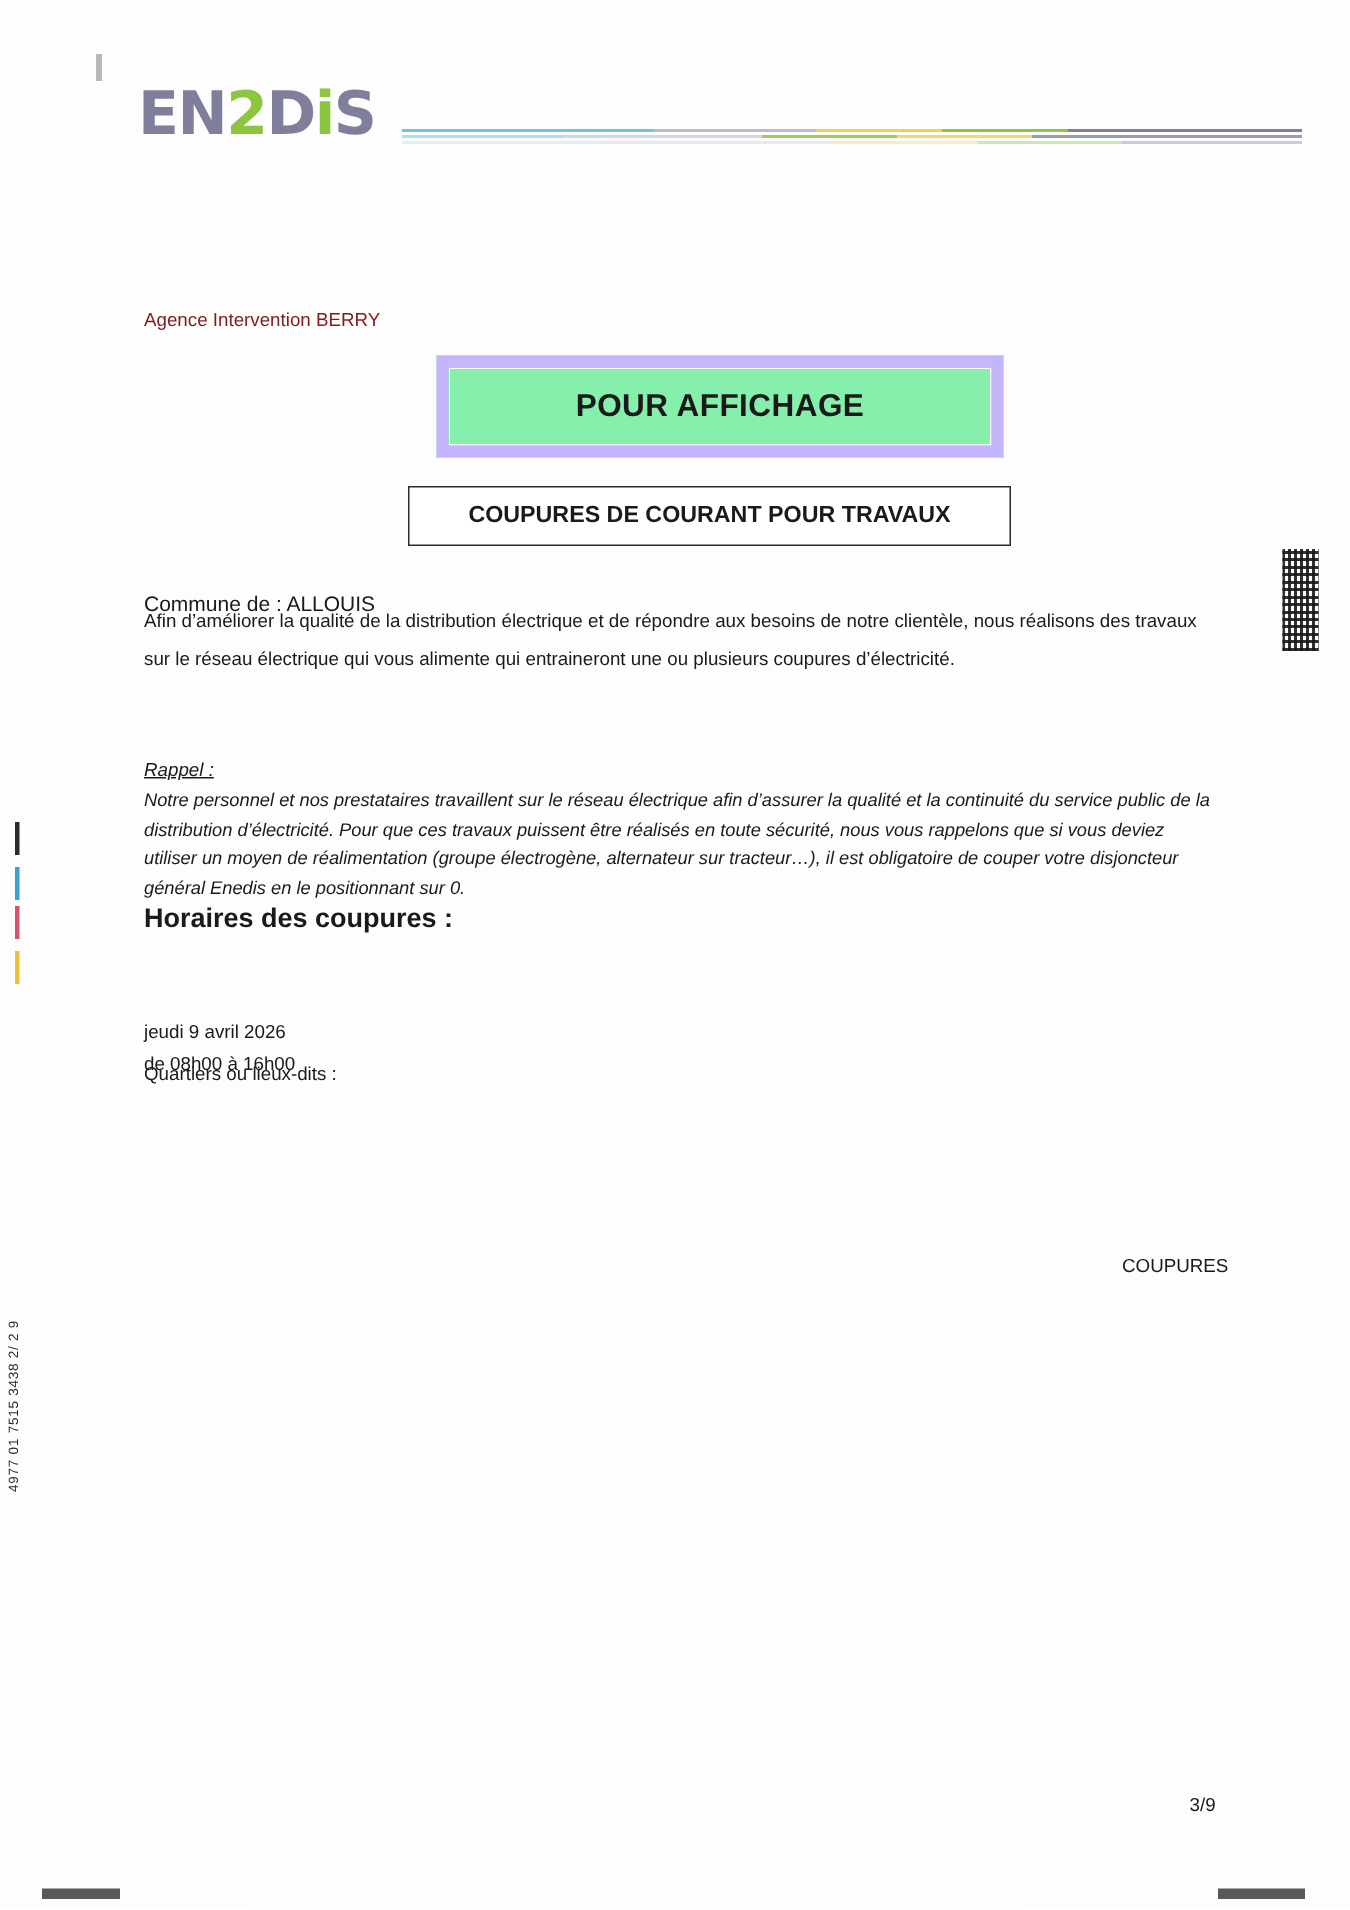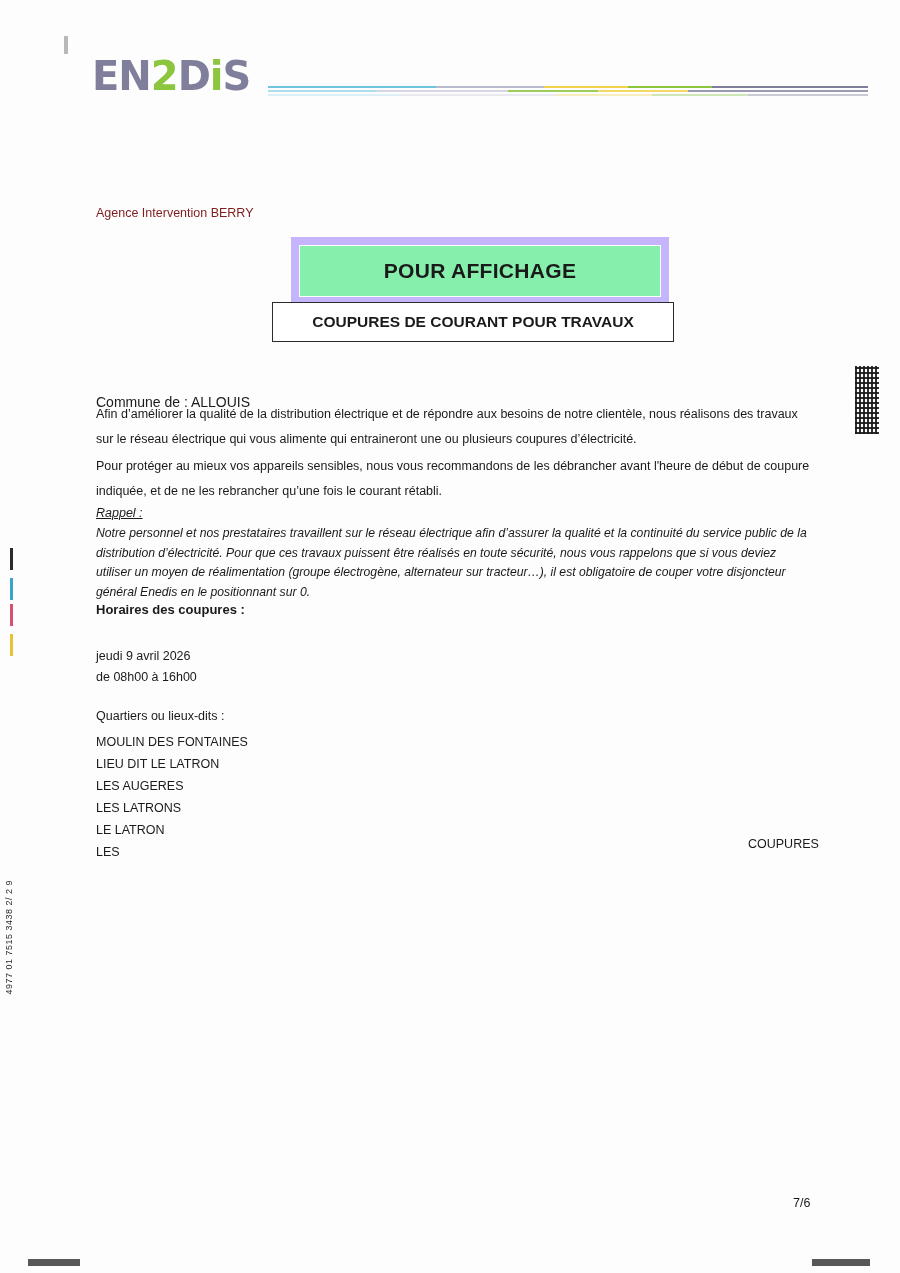--- a/index.html
+++ b/index.html
@@ -96,21 +96,21 @@
   }
   .banner-text {
     font-size: 21px;
     font-weight: 700;
     letter-spacing: .3px;
   }
 
   .subbanner {
     position: absolute;
     left: 272px;
-    top: 302px;
+    top: 324px;
     width: 400px;
     height: 38px;
     border: 1.5px solid #2b2b2b;
     display: flex;
     align-items: center;
     justify-content: center;
     background: #fff;
   }
   .subbanner-text {
     font-size: 15.5px;
@@ -151,29 +151,30 @@
     width: 712px;
     font-size: 12.2px;
     font-style: italic;
     line-height: 19.5px;
   }
 
   .horaires-title {
     position: absolute;
     left: 96px;
     top: 602px;
-    font-size: 13px;
+    font-size: 18px;
     font-weight: 700;
   }
 
   .slot {
     position: absolute;
     left: 96px;
     font-size: 12.5px;
     line-height: 22px;
+    margin-top: 32px;
   }
   .slot.date { top: 645px; }
   .slot.time { top: 666px; }
 
   .quartiers-title {
     position: absolute;
     left: 96px;
     top: 709px;
     font-size: 12.5px;
   }
@@ -273,48 +274,39 @@
     <span class="banner-text">POUR AFFICHAGE</span>
   </div>
 
   <div class="subbanner">
     <span class="subbanner-text">COUPURES DE COURANT POUR TRAVAUX</span>
   </div>
 
   <div class="commune">Commune de : ALLOUIS</div>
 
   <div class="para p1">Afin d’améliorer la qualité de la distribution électrique et de répondre aux besoins de notre clientèle, nous réalisons des travaux sur le réseau électrique qui vous alimente qui entraineront une ou plusieurs coupures d’électricité.</div>
-  <div class="para p2">Pour protéger au mieux vos appareils sensibles, nous vous recommandons de les débrancher avant l'heure de début de coupure indiquée, et de ne les rebrancher qu’une fois le courant rétabli.</div>
 
   <div class="rappel-label">Rappel :</div>
   <div class="rappel-body">Notre personnel et nos prestataires travaillent sur le réseau électrique afin d’assurer la qualité et la continuité du service public de la distribution d’électricité. Pour que ces travaux puissent être réalisés en toute sécurité, nous vous rappelons que si vous deviez utiliser un moyen de réalimentation (groupe électrogène, alternateur sur tracteur…), il est obligatoire de couper votre disjoncteur général Enedis en le positionnant sur 0.</div>
 
   <div class="horaires-title">Horaires des coupures :</div>
   <div class="slot date">jeudi 9 avril 2026</div>
   <div class="slot time">de 08h00 à 16h00</div>
 
   <div class="quartiers-title">Quartiers ou lieux-dits :</div>
-  <ul class="quartiers-list">
-    <li>MOULIN DES FONTAINES</li>
-    <li>LIEU DIT LE LATRON</li>
-    <li>LES AUGERES</li>
-    <li>LES LATRONS</li>
-    <li>LE LATRON</li>
-    <li>LES</li>
-  </ul>
 
   <div class="fontaines-right">COUPURES</div>
 
   <div class="datamatrix"></div>
 
   <div class="margin-tick mt1"></div>
   <div class="margin-tick mt2"></div>
   <div class="margin-tick mt3"></div>
   <div class="margin-tick mt4"></div>
 
   <div class="side-code">4977 01  7515 3438    2/ 2     9</div>
 
-  <div class="page-number">7/6</div>
+  <div class="page-number">3/9</div>
 
   <div class="foot-bar fb-left"></div>
   <div class="foot-bar fb-right"></div>
 
 </div>
 
 </body></html>

